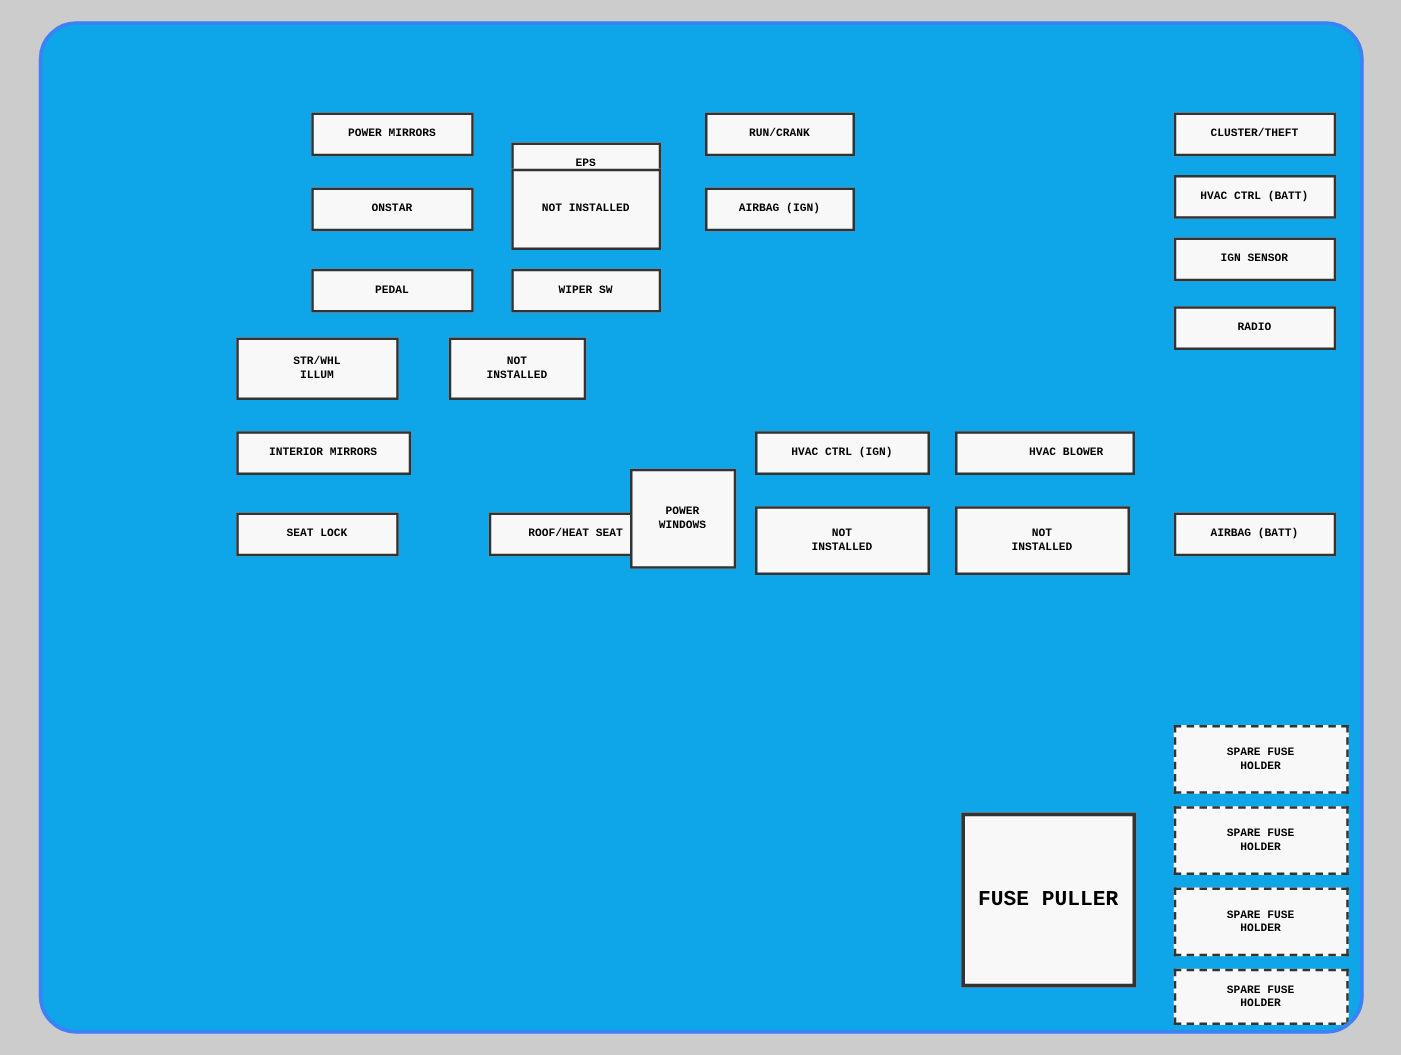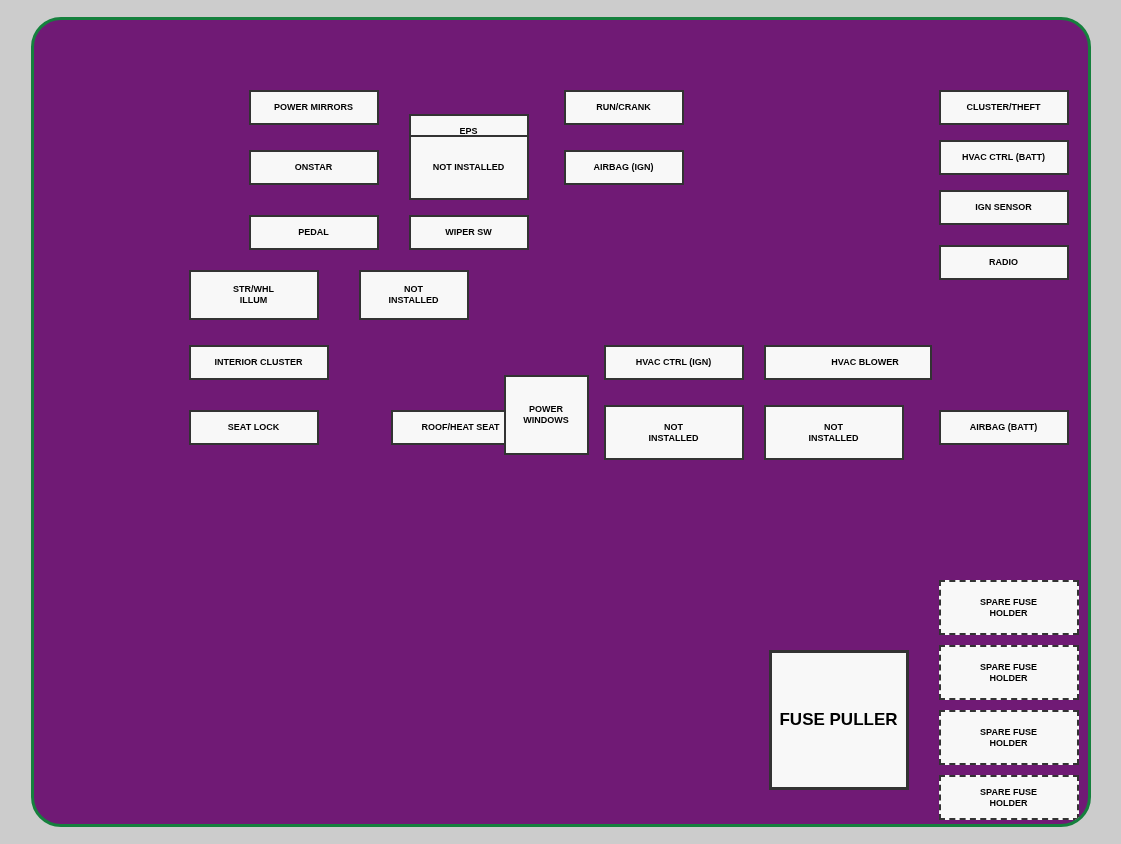--- a/index.html
+++ b/index.html
@@ -6,27 +6,28 @@
     body {
       background: #ccc;
       display: flex;
       justify-content: center;
       align-items: center;
       min-height: 844px;
       width: 1121px;
       font-family: Arial, sans-serif;
     }
     .main-panel {
-      background: #701a75;
-      border: 3px solid #15803d;
+      background: #0ea5e9;
+      border: 3px solid #3b82f6;
       border-radius: 30px;
       width: 1060px;
       height: 810px;
       position: relative;
       overflow: hidden;
+      font-family: Liberation Mono, monospace;
     }
     .fuse-box {
       position: absolute;
       border: 2px solid #333;
       display: flex;
       flex-direction: column;
       align-items: center;
       justify-content: center;
       text-align: center;
       font-size: 9px;
@@ -64,23 +65,23 @@
     <div class="fuse-box" style="left: 530px; top: 130px; width: 120px; height: 35px; white-space: pre-line; text-align: right;">AIRBAG (IGN)</div>
     <div class="fuse-box" style="left: 905px; top: 120px; width: 130px; height: 35px; white-space: pre-line;">HVAC CTRL (BATT)</div>
     <div class="fuse-box" style="left: 215px; top: 195px; width: 130px; height: 35px; white-space: pre-line;">PEDAL</div>
     <div class="fuse-box" style="left: 375px; top: 195px; width: 120px; height: 35px; white-space: pre-line;">WIPER SW</div>
     <div class="fuse-box" style="left: 905px; top: 170px; width: 130px; height: 35px; white-space: pre-line;">IGN SENSOR</div>
     <div class="fuse-box" style="left: 155px; top: 250px; width: 130px; height: 50px; white-space: pre-line;">STR/WHL
 ILLUM</div>
     <div class="fuse-box" style="left: 325px; top: 250px; width: 110px; height: 50px; white-space: pre-line;">NOT
 INSTALLED</div>
     <div class="fuse-box" style="left: 905px; top: 225px; width: 130px; height: 35px; white-space: pre-line;">RADIO</div>
-    <div class="fuse-box" style="left: 155px; top: 325px; width: 140px; height: 35px; white-space: pre-line;">INTERIOR CLUSTER</div>
+    <div class="fuse-box" style="left: 155px; top: 325px; width: 140px; height: 35px; white-space: pre-line;">INTERIOR MIRRORS</div>
     <div class="fuse-box" style="left: 570px; top: 325px; width: 140px; height: 35px; white-space: pre-line;">HVAC CTRL (IGN)</div>
-    <div class="fuse-box" style="left: 730px; top: 325px; width: 168px; height: 35px; white-space: pre-line; padding-left: 37px;">HVAC BLOWER</div>
+    <div class="fuse-box" style="left: 730px; top: 325px; width: 144px; height: 35px; white-space: pre-line; padding-left: 37px;">HVAC BLOWER</div>
     <div class="fuse-box" style="left: 155px; top: 390px; width: 130px; height: 35px; white-space: pre-line;">SEAT LOCK</div>
     <div class="fuse-box" style="left: 310px; top: 390px; width: 140px; height: 35px; white-space: pre-line; margin-left: 47px;">ROOF/HEAT SEAT</div>
     <div class="fuse-box" style="left: 470px; top: 355px; width: 85px; height: 80px; white-space: pre-line;">POWER
 WINDOWS</div>
     <div class="fuse-box" style="left: 570px; top: 385px; width: 140px; height: 55px; white-space: pre-line;">NOT
 INSTALLED</div>
     <div class="fuse-box" style="left: 730px; top: 385px; width: 140px; height: 55px; white-space: pre-line;">NOT
 INSTALLED</div>
     <div class="fuse-box" style="left: 905px; top: 390px; width: 130px; height: 35px; white-space: pre-line;">AIRBAG (BATT)</div>
     <div class="fuse-box dashed" style="left: 905px; top: 560px; width: 140px; height: 55px; white-space: pre-line;">SPARE FUSE

